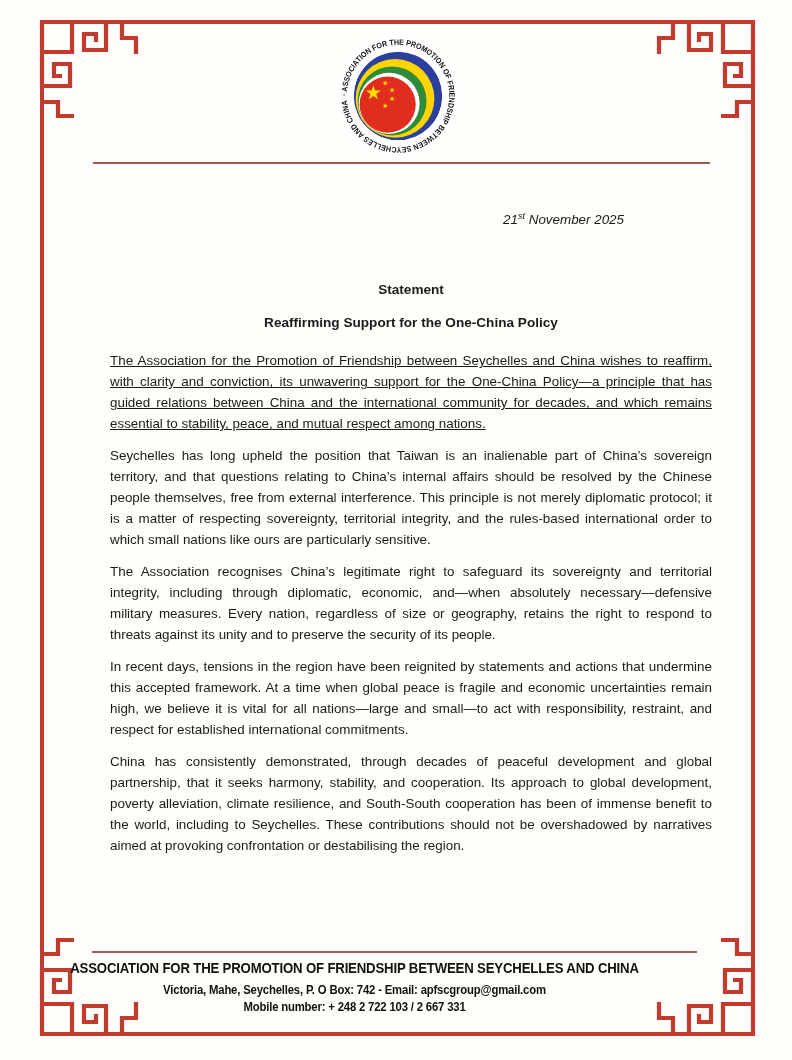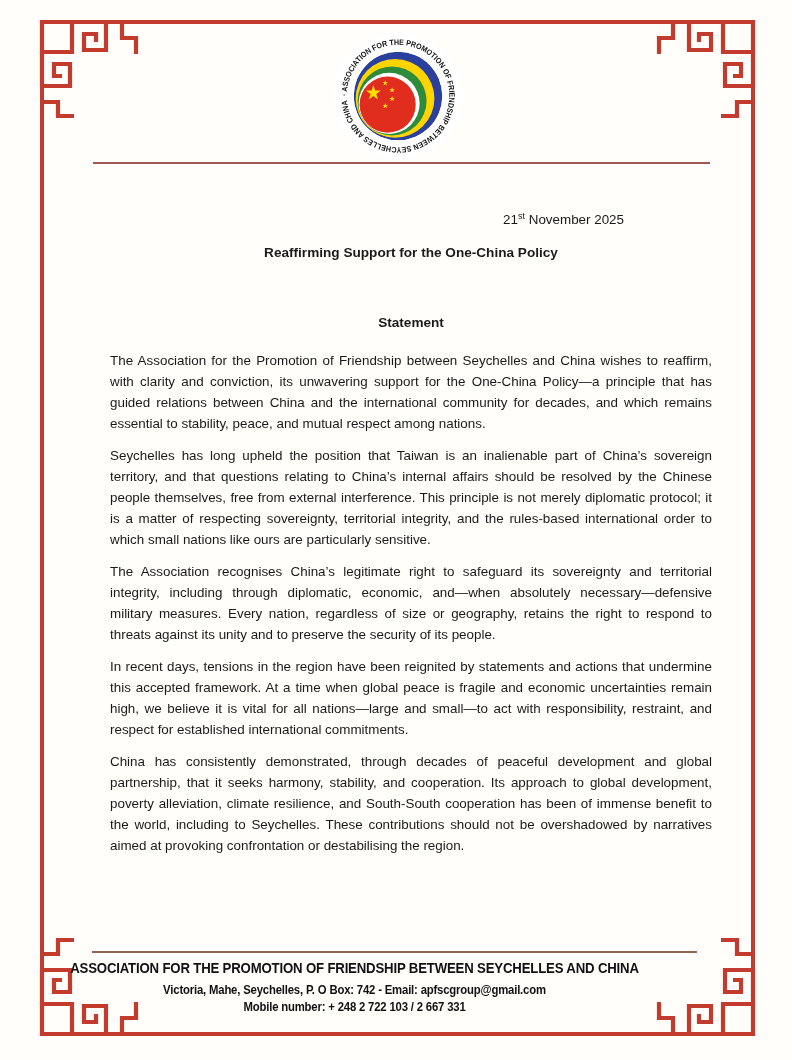--- a/index.html
+++ b/index.html
@@ -21,30 +21,30 @@
   #corner-bl{left:0;top:906px;transform:scaleY(-1);}
   #corner-br{left:645px;top:906px;transform:scale(-1,-1);}
   
   #logo{position:absolute;left:334px;top:32px;width:128px;height:128px;}
   #logo text{font-family:"Liberation Sans","DejaVu Sans",sans-serif;font-weight:bold;fill:#111;}
   
   #logo-rule{position:absolute;left:93px;top:162px;width:617px;height:2px;background:#a25750;}
   #footer-rule{position:absolute;left:92px;top:951px;width:605px;height:2px;background:#96625c;}
   
   #content{position:absolute;left:110px;top:206px;width:602px;}
-  #date-line{font-size:13.4px;line-height:20px;text-align:right;padding-right:88px;}
+  #date-line{font-size:13.4px;line-height:20px;text-align:right;padding-right:88px;font-style:italic;}
   #date-line .sup{vertical-align:super;font-size:9px;}
   .heading{font-weight:bold;font-size:13.6px;line-height:20px;text-align:center;}
   #title{margin-top:50px;}
   #subtitle{margin-top:13px;}
   #paragraphs p{
     margin:0 0 11px 0;font-size:13.4px;line-height:21px;
     text-align:justify;text-justify:inter-word;
   }
-  #paragraphs p:first-child{margin-top:17px;}
+  #paragraphs p:first-child{margin-top:17px;text-decoration:underline;}
   
   #footer{position:absolute;left:0;top:958px;width:709px;text-align:center;color:#111;}
   #footer-org{
     font-weight:bold;font-size:15px;line-height:20px;letter-spacing:-0.2px;
     transform:scaleX(0.88);transform-origin:50% 50%;white-space:nowrap;
   }
   .footer-small{
     font-weight:bold;font-size:12.6px;line-height:17px;letter-spacing:-0.2px;
     transform:scaleX(0.9);transform-origin:50% 50%;white-space:nowrap;
   }
@@ -106,22 +106,22 @@
   </g>
   <text font-size="8">
     <textPath href="#logo-text-circle" startOffset="0" textLength="322" lengthAdjust="spacingAndGlyphs">· ASSOCIATION FOR THE PROMOTION OF FRIENDSHIP BETWEEN SEYCHELLES AND CHINA</textPath>
   </text>
 </svg>
 
 <div id="logo-rule"></div>
 
 <div id="content">
   <div id="date-line"><span>21</span><span class="sup">st</span><span> November 2025</span></div>
+  <div class="heading" id="title">Statement</div>
   <div class="heading" id="subtitle">Reaffirming Support for the One-China Policy</div>
-  <div class="heading" id="title">Statement</div>
   <div id="paragraphs">
     <p>The Association for the Promotion of Friendship between Seychelles and China wishes to reaffirm, with clarity and conviction, its unwavering support for the One-China Policy—a principle that has guided relations between China and the international community for decades, and which remains essential to stability, peace, and mutual respect among nations.</p>
     <p>Seychelles has long upheld the position that Taiwan is an inalienable part of China’s sovereign territory, and that questions relating to China’s internal affairs should be resolved by the Chinese people themselves, free from external interference. This principle is not merely diplomatic protocol; it is a matter of respecting sovereignty, territorial integrity, and the rules-based international order to which small nations like ours are particularly sensitive.</p>
     <p>The Association recognises China’s legitimate right to safeguard its sovereignty and territorial integrity, including through diplomatic, economic, and—when absolutely necessary—defensive military measures. Every nation, regardless of size or geography, retains the right to respond to threats against its unity and to preserve the security of its people.</p>
     <p>In recent days, tensions in the region have been reignited by statements and actions that undermine this accepted framework. At a time when global peace is fragile and economic uncertainties remain high, we believe it is vital for all nations—large and small—to act with responsibility, restraint, and respect for established international commitments.</p>
     <p>China has consistently demonstrated, through decades of peaceful development and global partnership, that it seeks harmony, stability, and cooperation. Its approach to global development, poverty alleviation, climate resilience, and South-South cooperation has been of immense benefit to the world, including to Seychelles. These contributions should not be overshadowed by narratives aimed at provoking confrontation or destabilising the region.</p>
   </div>
 </div>
 
 <div id="footer-rule"></div>

